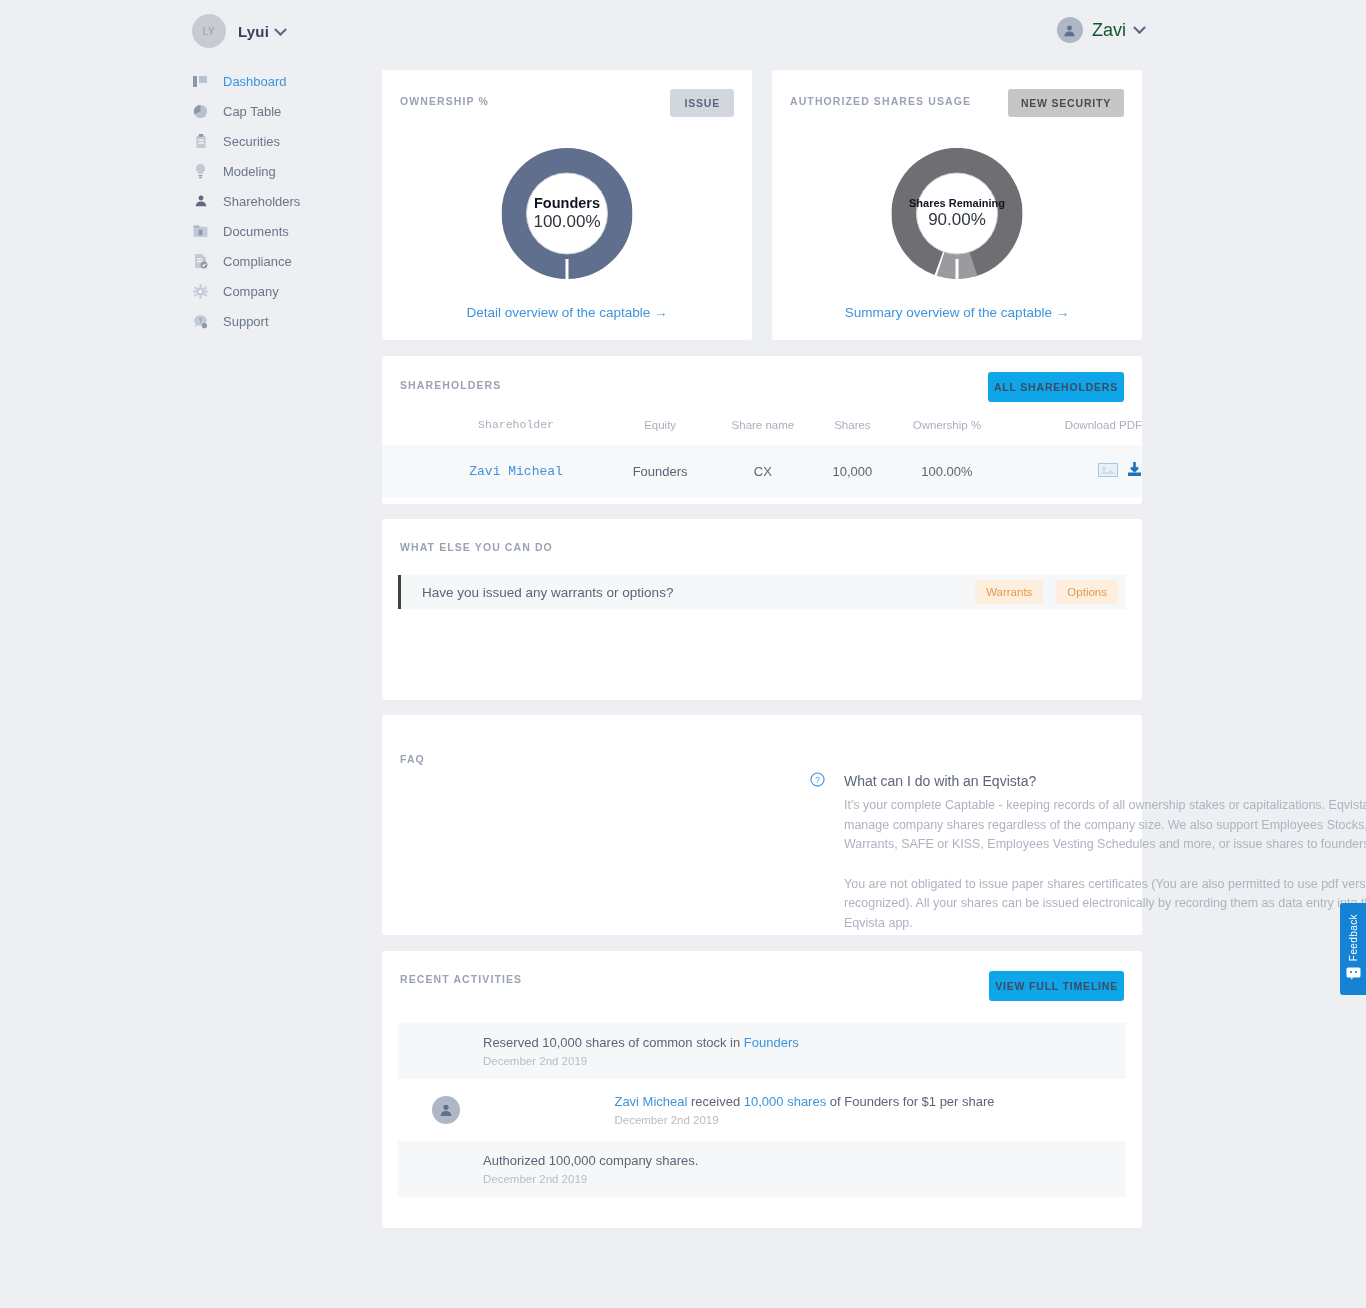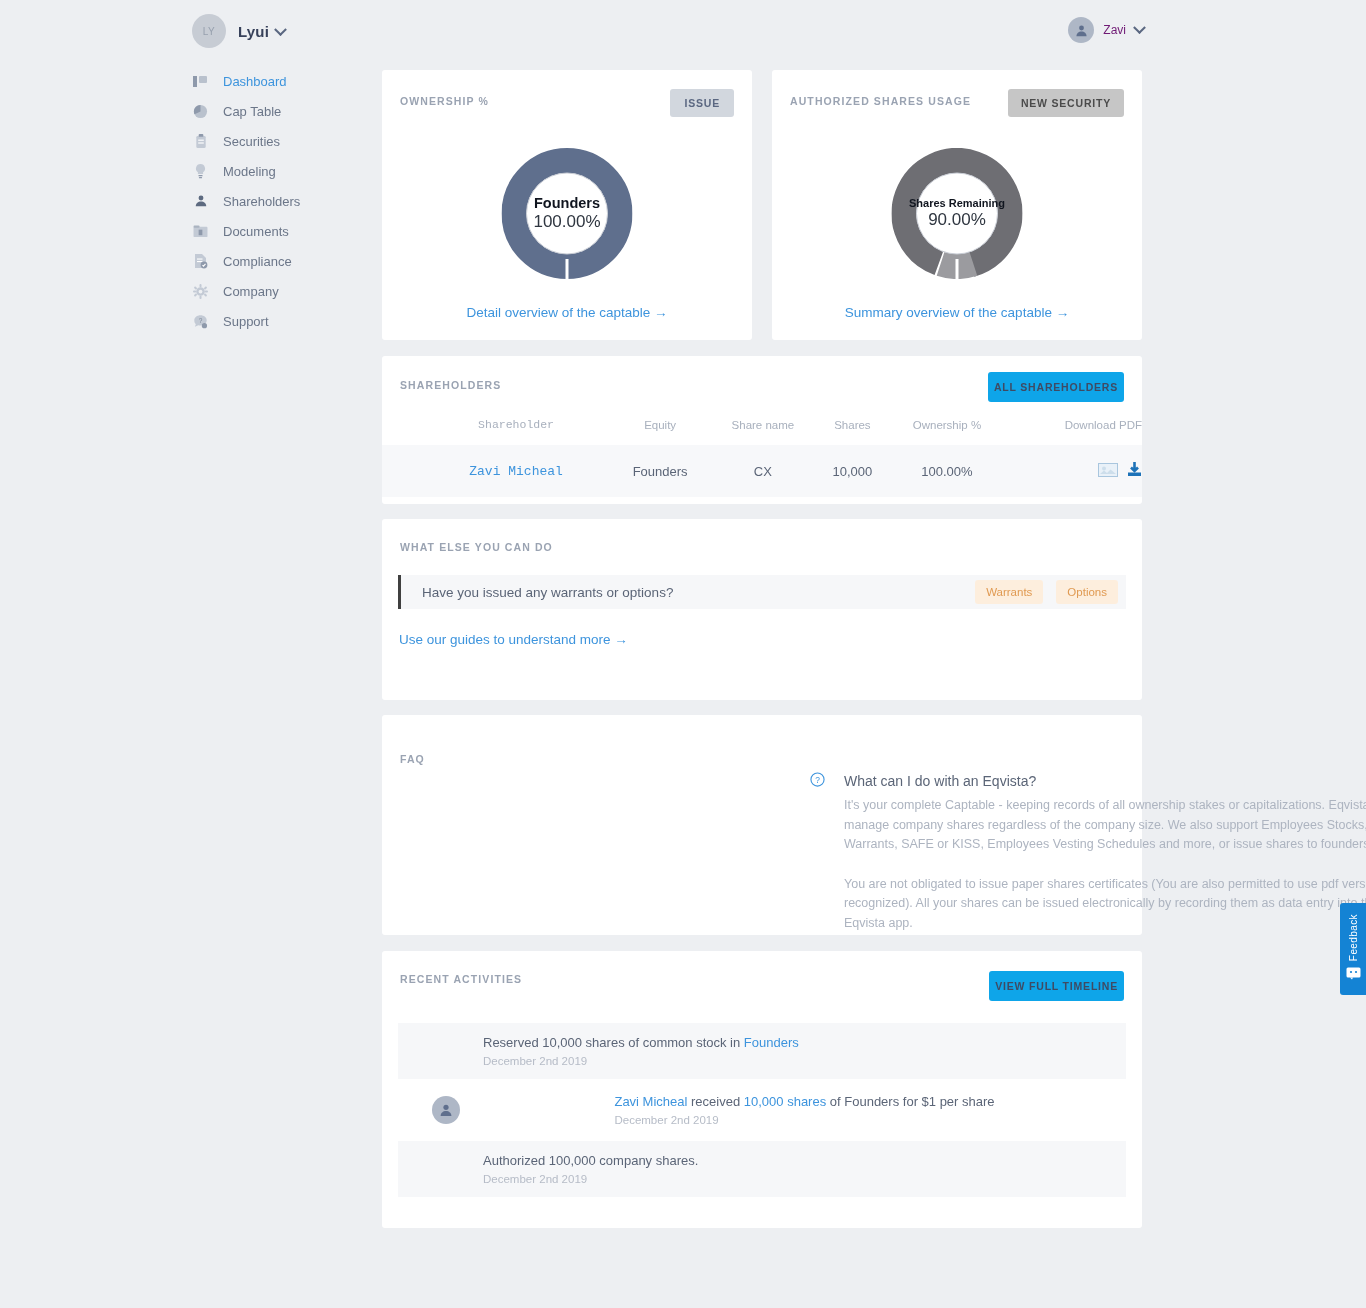--- a/index.html
+++ b/index.html
@@ -33,21 +33,21 @@
     transform: rotate(45deg) translate(-2px,-2px); }
   .user-block {
     position: absolute; right: 222px; top: 17px;
     display: flex; align-items: center; gap: 9px;
   }
   .user-avatar {
     width: 26px; height: 26px; border-radius: 50%;
     background: #aeb7c6; display: flex; align-items: center; justify-content: center;
   }
   .user-avatar svg { display: block; }
-  .user-name { font-size: 12px; color: #701a75; }
+  .user-name { font-size: 18px; color: #14532d; }
 
   
   .sidebar { position: absolute; left: 192px; top: 66px; width: 175px; }
   .nav-item {
     display: flex; align-items: center; gap: 14px;
     height: 30px; font-size: 13px; color: #6b7689;
     margin-bottom: 0px; cursor: pointer;
   }
   .nav-item.active { color: #3d94dd; }
   .nav-ico { width: 17px; height: 17px; display:flex; align-items:center; justify-content:center; flex: none; }
@@ -360,21 +360,20 @@
     <div class="card-label" style="position:absolute; left:18px; top:22px;">WHAT ELSE YOU CAN DO</div>
 
     <div style="position:absolute; left:16px; top:56px; width:728px;">
       <div class="we-row">
         <span class="we-q">Have you issued any warrants or options?</span>
         <span class="tagwrap">
           <button class="tag">Warrants</button>
           <button class="tag">Options</button>
         </span>
       </div>
-      <div class="guides-link" style="margin-top:23px; margin-left:1px;">Use our guides to understand more  →</div>
     </div>
   </div>
 
   <div class="card" style="left:382px; top:715px; width:760px; height:220px;">
     <div class="card-label" style="position:absolute; left:18px; top:38px;">FAQ</div>
 
     <span class="q-ico" style="top:57px;">
       <svg width="15" height="15" viewBox="0 0 16 16">
           <circle cx="8" cy="8" r="7" fill="none" stroke="#3d94dd" stroke-width="1.2"></circle>
           <text x="8" y="11.5" font-size="9" fill="#3d94dd" text-anchor="middle" font-family="Liberation Sans">?</text>

